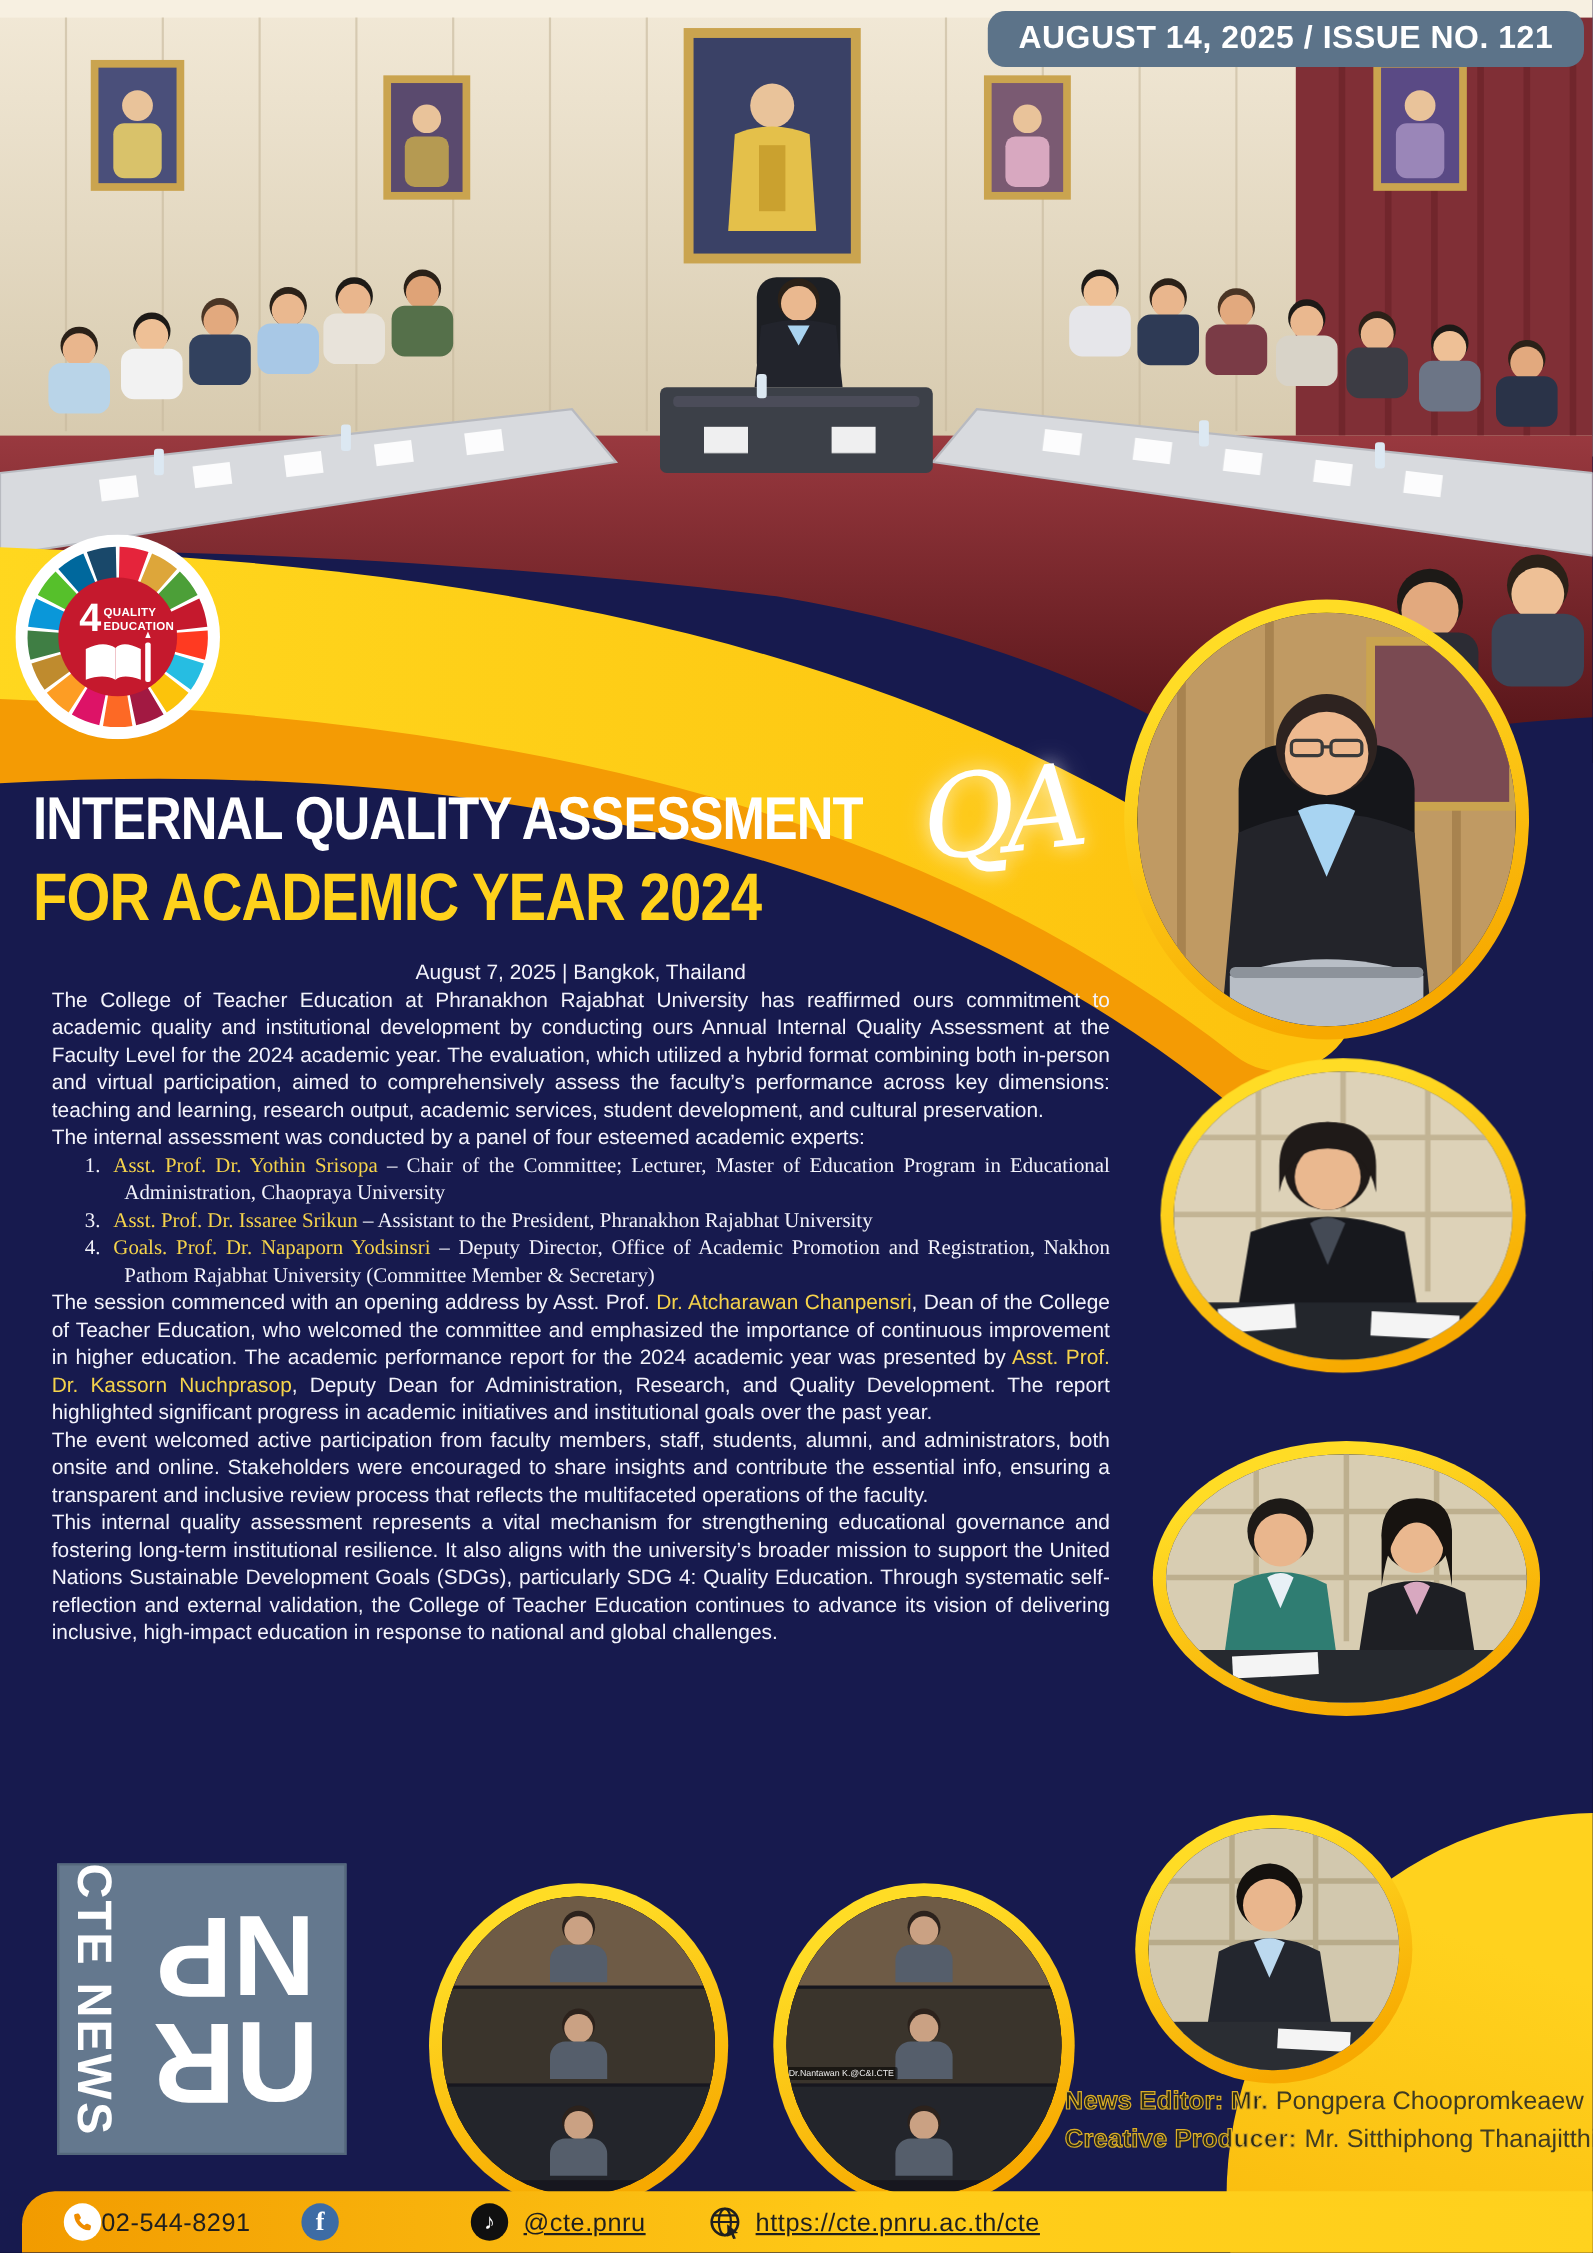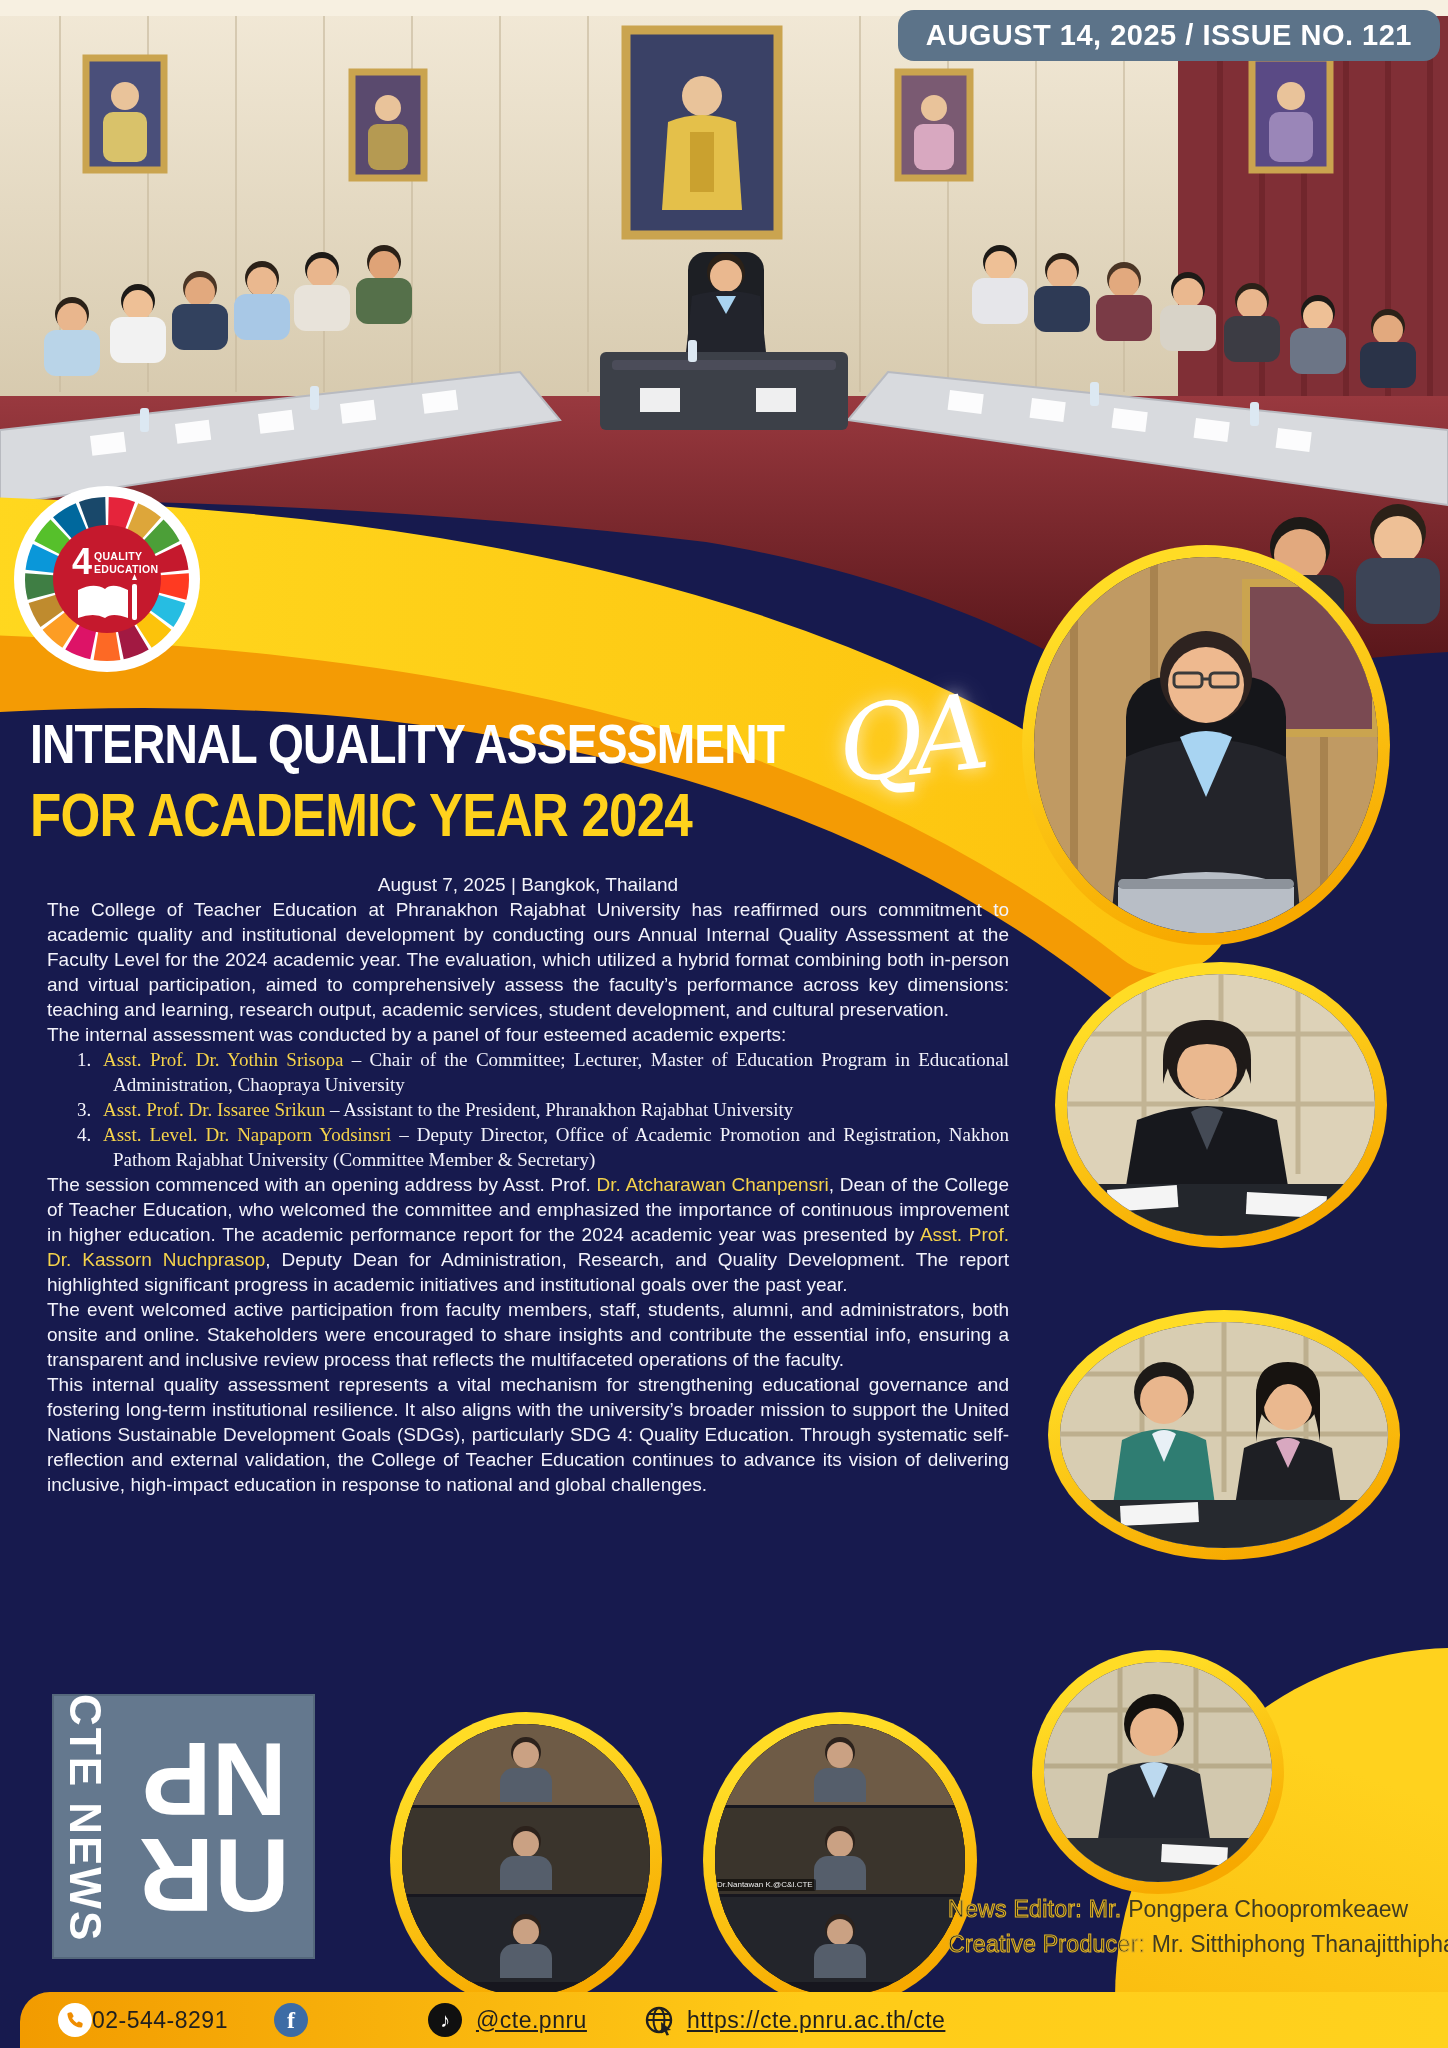--- a/index.html
+++ b/index.html
@@ -73,21 +73,21 @@
     line-height:58px;padding-left:4px;}
   .logo-main{flex:1;display:flex;flex-direction:column;align-items:center;justify-content:center;
     color:#fff;font-weight:800;font-size:104px;line-height:96px;letter-spacing:0;}
   .logo-row{display:flex;}
   .flip{display:inline-block;transform:rotate(180deg);}
 
   
   .blob{position:absolute;left:1115px;top:1648px;width:680px;height:700px;border-radius:50%;
     z-index:3;background:linear-gradient(200deg,#ffd21e 30%,#f6a800);}
   .credits{position:absolute;left:948px;top:1892px;z-index:7;font-size:23px;line-height:35px;white-space:nowrap;}
-  .cred-label{color:#2a2a18;-webkit-text-stroke:1.1px #dcae28;font-weight:normal;letter-spacing:.3px;}
+  .cred-label{color:#2a2a18;-webkit-text-stroke:1.1px #dcae28;font-weight:bold;letter-spacing:.3px;margin-left:20px;}
   .cred-name{color:#3f3b23;font-weight:500;}
 
   
   .footer-bar{position:absolute;left:20px;top:1992px;width:1428px;height:56px;z-index:8;
     border-top-left-radius:30px;background:linear-gradient(90deg,#f29b00,#ffcb18 55%,#ffd21e);
     display:flex;align-items:center;color:#1f1f1f;}
   .f-item{flex-shrink:0;display:flex;align-items:center;}
   .f-text{font-size:23px;letter-spacing:.5px;}
   .f-bold{font-weight:bold;}
   .f-under{text-decoration:underline;color:#1f1f1f;}
@@ -332,21 +332,21 @@
   </div>
   <div class="qa-script">QA</div>
 
   <div class="article">
     <div class="a-p a-date">August 7, 2025 | Bangkok, Thailand</div>
     <div>
         <div class="a-p"><span>The College of Teacher Education at Phranakhon Rajabhat University has reaffirmed ours commitment to academic quality and institutional development by conducting ours Annual Internal Quality Assessment at the Faculty Level for the 2024 academic year. The evaluation, which utilized a hybrid format combining both in-person and virtual participation, aimed to comprehensively assess the faculty’s performance across key dimensions: teaching and learning, research output, academic services, student development, and cultural preservation.</span></div>
         <div class="a-p"><span>The internal assessment was conducted by a panel of four esteemed academic experts:</span></div>
         <div class="a-li"><span class="a-num">1.</span><span class="seg-y">Asst. Prof. Dr. Yothin Srisopa</span><span> – Chair of the Committee; Lecturer, Master of Education Program in Educational Administration, Chaopraya University</span></div>
         <div class="a-li"><span class="a-num">3.</span><span class="seg-y">Asst. Prof. Dr. Issaree Srikun</span><span> – Assistant to the President, Phranakhon Rajabhat University</span></div>
-        <div class="a-li"><span class="a-num">4.</span><span class="seg-y">Asst. Level. Dr. Napaporn Yodsinsri</span><span> – Deputy Director, Office of Academic Promotion and Registration, Nakhon Pathom Rajabhat University (Committee Member &amp; Secretary)</span></div>
+        <div class="a-li"><span class="a-num">4.</span><span class="seg-y">Goals. Prof. Dr. Napaporn Yodsinsri</span><span> – Deputy Director, Office of Academic Promotion and Registration, Nakhon Pathom Rajabhat University (Committee Member &amp; Secretary)</span></div>
         <div class="a-p"><span>The session commenced with an opening address by Asst. Prof. </span><span class="seg-y">Dr. Atcharawan Chanpensri</span><span>, Dean of the College of Teacher Education, who welcomed the committee and emphasized the importance of continuous improvement in higher education. The academic performance report for the 2024 academic year was presented by </span><span class="seg-y">Asst. Prof. Dr. Kassorn Nuchprasop</span><span>, Deputy Dean for Administration, Research, and Quality Development. The report highlighted significant progress in academic initiatives and institutional goals over the past year.</span></div>
         <div class="a-p"><span>The event welcomed active participation from faculty members, staff, students, alumni, and administrators, both onsite and online. Stakeholders were encouraged to share insights and contribute the essential info, ensuring a transparent and inclusive review process that reflects the multifaceted operations of the faculty.</span></div>
         <div class="a-p"><span>This internal quality assessment represents a vital mechanism for strengthening educational governance and fostering long-term institutional resilience. It also aligns with the university’s broader mission to support the United Nations Sustainable Development Goals (SDGs), particularly SDG 4: Quality Education. Through systematic self-reflection and external validation, the College of Teacher Education continues to advance its vision of delivering inclusive, high-impact education in response to national and global challenges.</span></div>
       </div>
   </div>
 
   <div class="ring ring-c1">
     <div class="ring-inner">
         <svg viewBox="0 0 344 376" preserveAspectRatio="xMidYMid slice">
       <rect width="344" height="376" fill="#c09a63"></rect>

